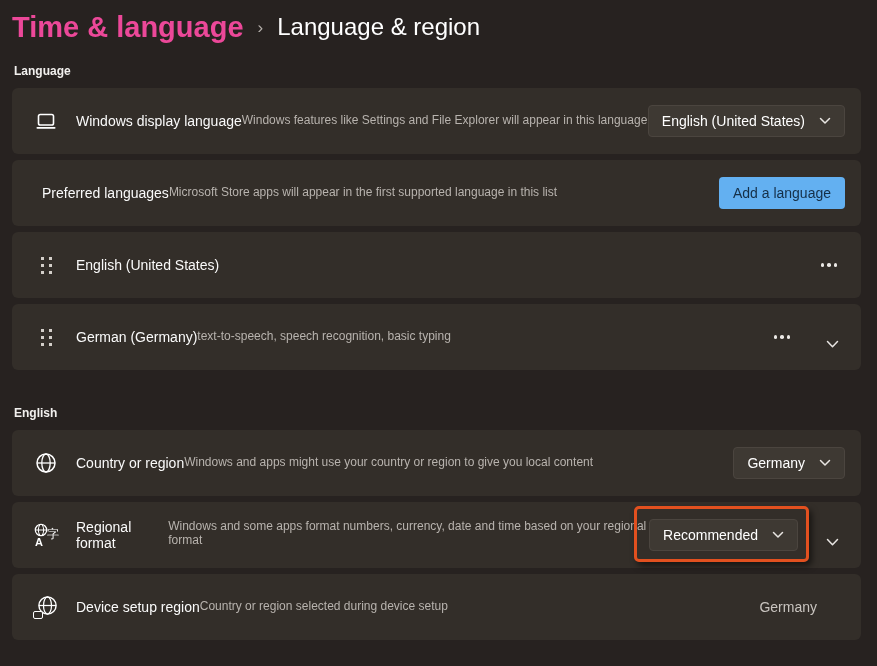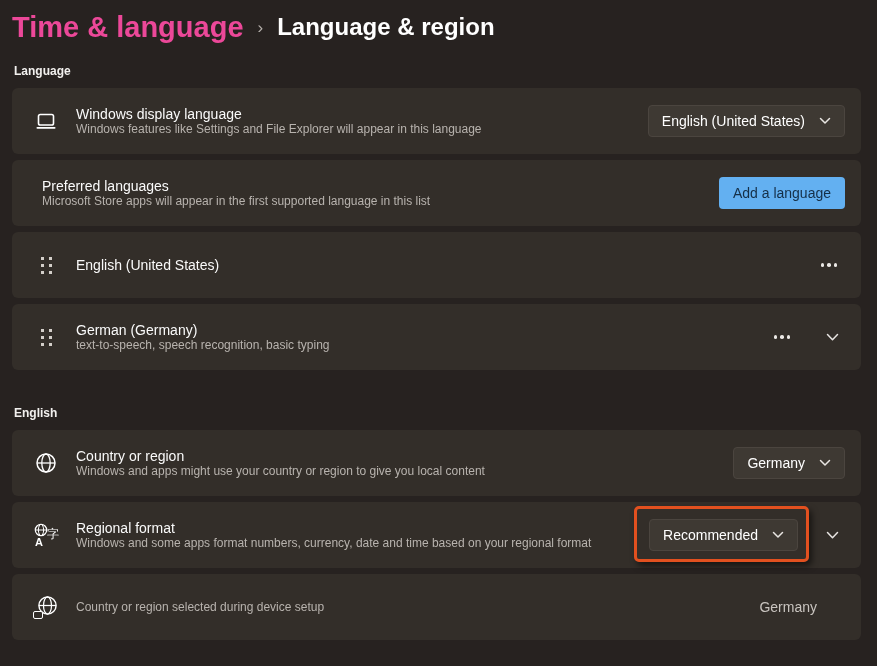--- a/index.html
+++ b/index.html
@@ -5,32 +5,32 @@
   * { margin:0; padding:0; box-sizing:border-box; }
   html,body { width:877px; height:666px; }
   body {
     background:#272220;
     font-family:"Liberation Sans","DejaVu Sans",sans-serif;
     color:#fff; overflow:hidden;
   }
   .breadcrumb { margin:10px 0 0 12px; display:flex; align-items:center; gap:14px; height:34px; }
   .crumb-parent { font-size:29px; font-weight:700; color:#ec4899; cursor:pointer; }
   .crumb-sep { font-size:17px; color:#b5b0ab; font-weight:400; padding-top:2px; }
-  .crumb-current { font-size:24px; font-weight:700; color:#ffffff; }
+  .crumb-current { font-size:24px; font-weight:400; color:#ffffff; }
 
   .section-label { margin:20px 0 10px 14px; font-size:12px; font-weight:700; color:#f2f0ee; }
   .section-label.region { margin-top:36px; }
 
   .cards { display:flex; flex-direction:column; gap:6px; margin:0 16px 0 12px; }
   .card {
     background:#332e29; border-radius:6px; height:66px;
     display:flex; align-items:center; padding:0 16px 0 20px;
   }
   .icon-cell { width:28px; display:flex; justify-content:center; align-items:center; margin-right:16px; flex:none; }
-  .texts { flex:1; display:flex; flex-direction:column; min-width:0; }
+  .texts { flex:1; display:flex; flex-direction:row; min-width:0; }
   .title { font-size:14px; color:#fafafa; }
   .subtitle { font-size:12px; color:#b8b3ae; }
   .card.no-icon { padding-left:30px; }
 
   .dropdown {
     display:inline-flex; align-items:center; gap:14px; height:32px; padding:0 13px;
     background:#3e3933; border:1px solid #4b453f; border-radius:4px;
     color:#ffffff; font-size:14px; cursor:pointer; flex:none; white-space:nowrap;
   }
   .dd-chevron svg, .row-chevron svg { display:block; }
@@ -40,21 +40,21 @@
     background:#63b0f1; color:#152f47; font-size:14px; cursor:pointer;
     font-family:inherit; flex:none;
   }
 
   .dots { display:grid; grid-template-columns:repeat(2,3px); grid-auto-rows:3px; gap:4px 5px; cursor:grab; }
   .dots i { background:#d4cfca; display:block; }
 
   .more { display:flex; gap:3px; align-items:center; height:32px; padding:0 8px; cursor:pointer; }
   .more i { width:3.5px; height:3.5px; border-radius:50%; background:#ece9e6; display:block; }
 
-  .controls { display:flex; align-items:center; gap:22px; flex:none; }
+  .controls { display:flex; align-items:flex-end; gap:22px; flex:none; }
   .row-chevron { padding:4px 6px; cursor:pointer; }
 
   .value-text { font-size:14px; color:#c9c4bf; margin-right:28px; flex:none; }
 
   .anno-wrap { position:relative; flex:none; }
   .annotation {
     position:absolute; left:-15px; top:-13px; right:-11px; bottom:-11px;
     border:3px solid #e2501f; border-radius:5px; pointer-events:none;
     box-shadow:3px 4px 6px rgba(0,0,0,0.55);
   }
@@ -228,17 +228,18 @@
       <span class="glyph-globe-dev">
         <svg width="21" height="21" viewBox="0 0 22 22" fill="none" style="position:absolute;right:0;top:0;">
           <circle cx="11" cy="11" r="9" stroke="#fff" stroke-width="1.5"></circle>
           <ellipse cx="11" cy="11" rx="4.2" ry="9" stroke="#fff" stroke-width="1.3"></ellipse>
           <path d="M2 11 H20" stroke="#fff" stroke-width="1.3"></path>
         </svg>
         <span class="dev"></span>
       </span>
     </span>
     <span class="texts">
+      <span class="title">Device setup region</span>
       <span class="subtitle">Country or region selected during device setup</span>
     </span>
     <span class="value-text">Germany</span>
   </div>
 </div>
 
 </body></html>

